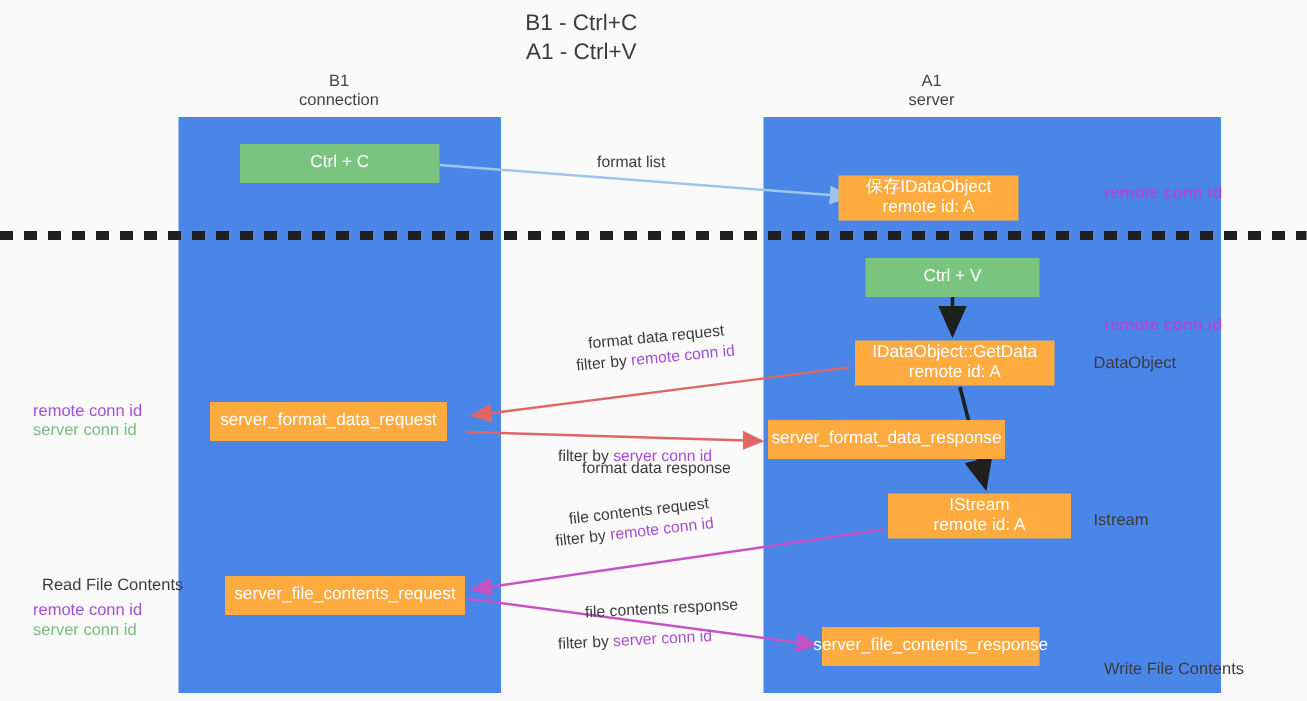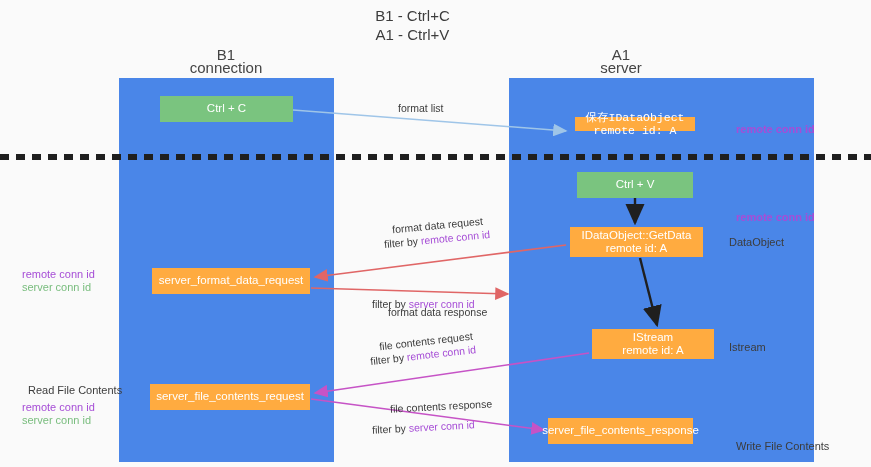--- a/index.html
+++ b/index.html
@@ -10,44 +10,44 @@
     overflow:hidden;
   }
   #stage{position:relative;width:871px;height:467px;background:#fafafa;}
 
   .col{position:absolute;background:#4a86e8;}
   #col-b1{left:119px;top:78px;width:215px;height:384px;}
   #col-a1{left:509px;top:78px;width:305px;height:384px;}
 
   .title{
     position:absolute;left:0;top:6px;width:775px;
-    text-align:center;font-size:15px;color:#3c3c3c;line-height:19px;padding-left:25px;
+    text-align:center;font-size:15px;color:#3c3c3c;line-height:19px;
   }
 
   .colhdr{
-    position:absolute;text-align:center;font-size:15px;color:#444;
+    position:absolute;text-align:center;font-size:11px;color:#444;
     line-height:13px;width:200px;
   }
   #hdr-b1{left:126px;top:48px;}
   #hdr-a1{left:521px;top:48px;}
 
   .node{
     position:absolute;display:flex;flex-direction:column;
     align-items:center;justify-content:center;
     color:#fff;font-size:11.5px;line-height:13.5px;text-align:center;
     box-sizing:border-box;
   }
   .node.green{background:#7ac47f;}
   .node.orange{background:#ffab40;}
 
   #n-ctrlc{left:160px;top:96px;width:133px;height:26px;}
-  #n-save{left:575px;top:117px;width:120px;height:14px;font-family:Liberation Mono, monospace;}
+  #n-save{left:559px;top:117px;width:120px;height:30px;}
   #n-ctrlv{left:577px;top:172px;width:116px;height:26px;text-align:right;}
   #n-getdata{left:570px;top:227px;width:133px;height:30px;}
-  #n-sfdreq{left:152px;top:268px;width:158px;height:26px;}
+  #n-sfdreq{left:140px;top:268px;width:158px;height:26px;}
   #n-sfdres{left:512px;top:280px;width:158px;height:26px;}
   #n-istream{left:592px;top:329px;width:122px;height:30px;}
   #n-sfcreq{left:150px;top:384px;width:160px;height:26px;}
   #n-sfcres{left:548px;top:418px;width:145px;height:26px;}
 
   .dash{
     position:absolute;left:0;top:154px;width:871px;height:6px;
     background:repeating-linear-gradient(to right,#1f1f1f 0 9px,transparent 9px 16px);
   }
 
@@ -147,20 +147,23 @@
 
   <div class="node orange" id="n-getdata">
     <span>IDataObject::GetData</span>
     <span>remote id: A</span>
   </div>
 
   <div class="node orange" id="n-sfdreq">
     <span>server_format_data_request</span>
   </div>
 
+  <div class="node orange" id="n-sfdres">
+    <span>server_format_data_response</span>
+  </div>
 
   <div class="node orange" id="n-istream">
     <span>IStream</span>
     <span>remote id: A</span>
   </div>
 
   <div class="node orange" id="n-sfcreq">
     <span>server_file_contents_request</span>
   </div>
 

